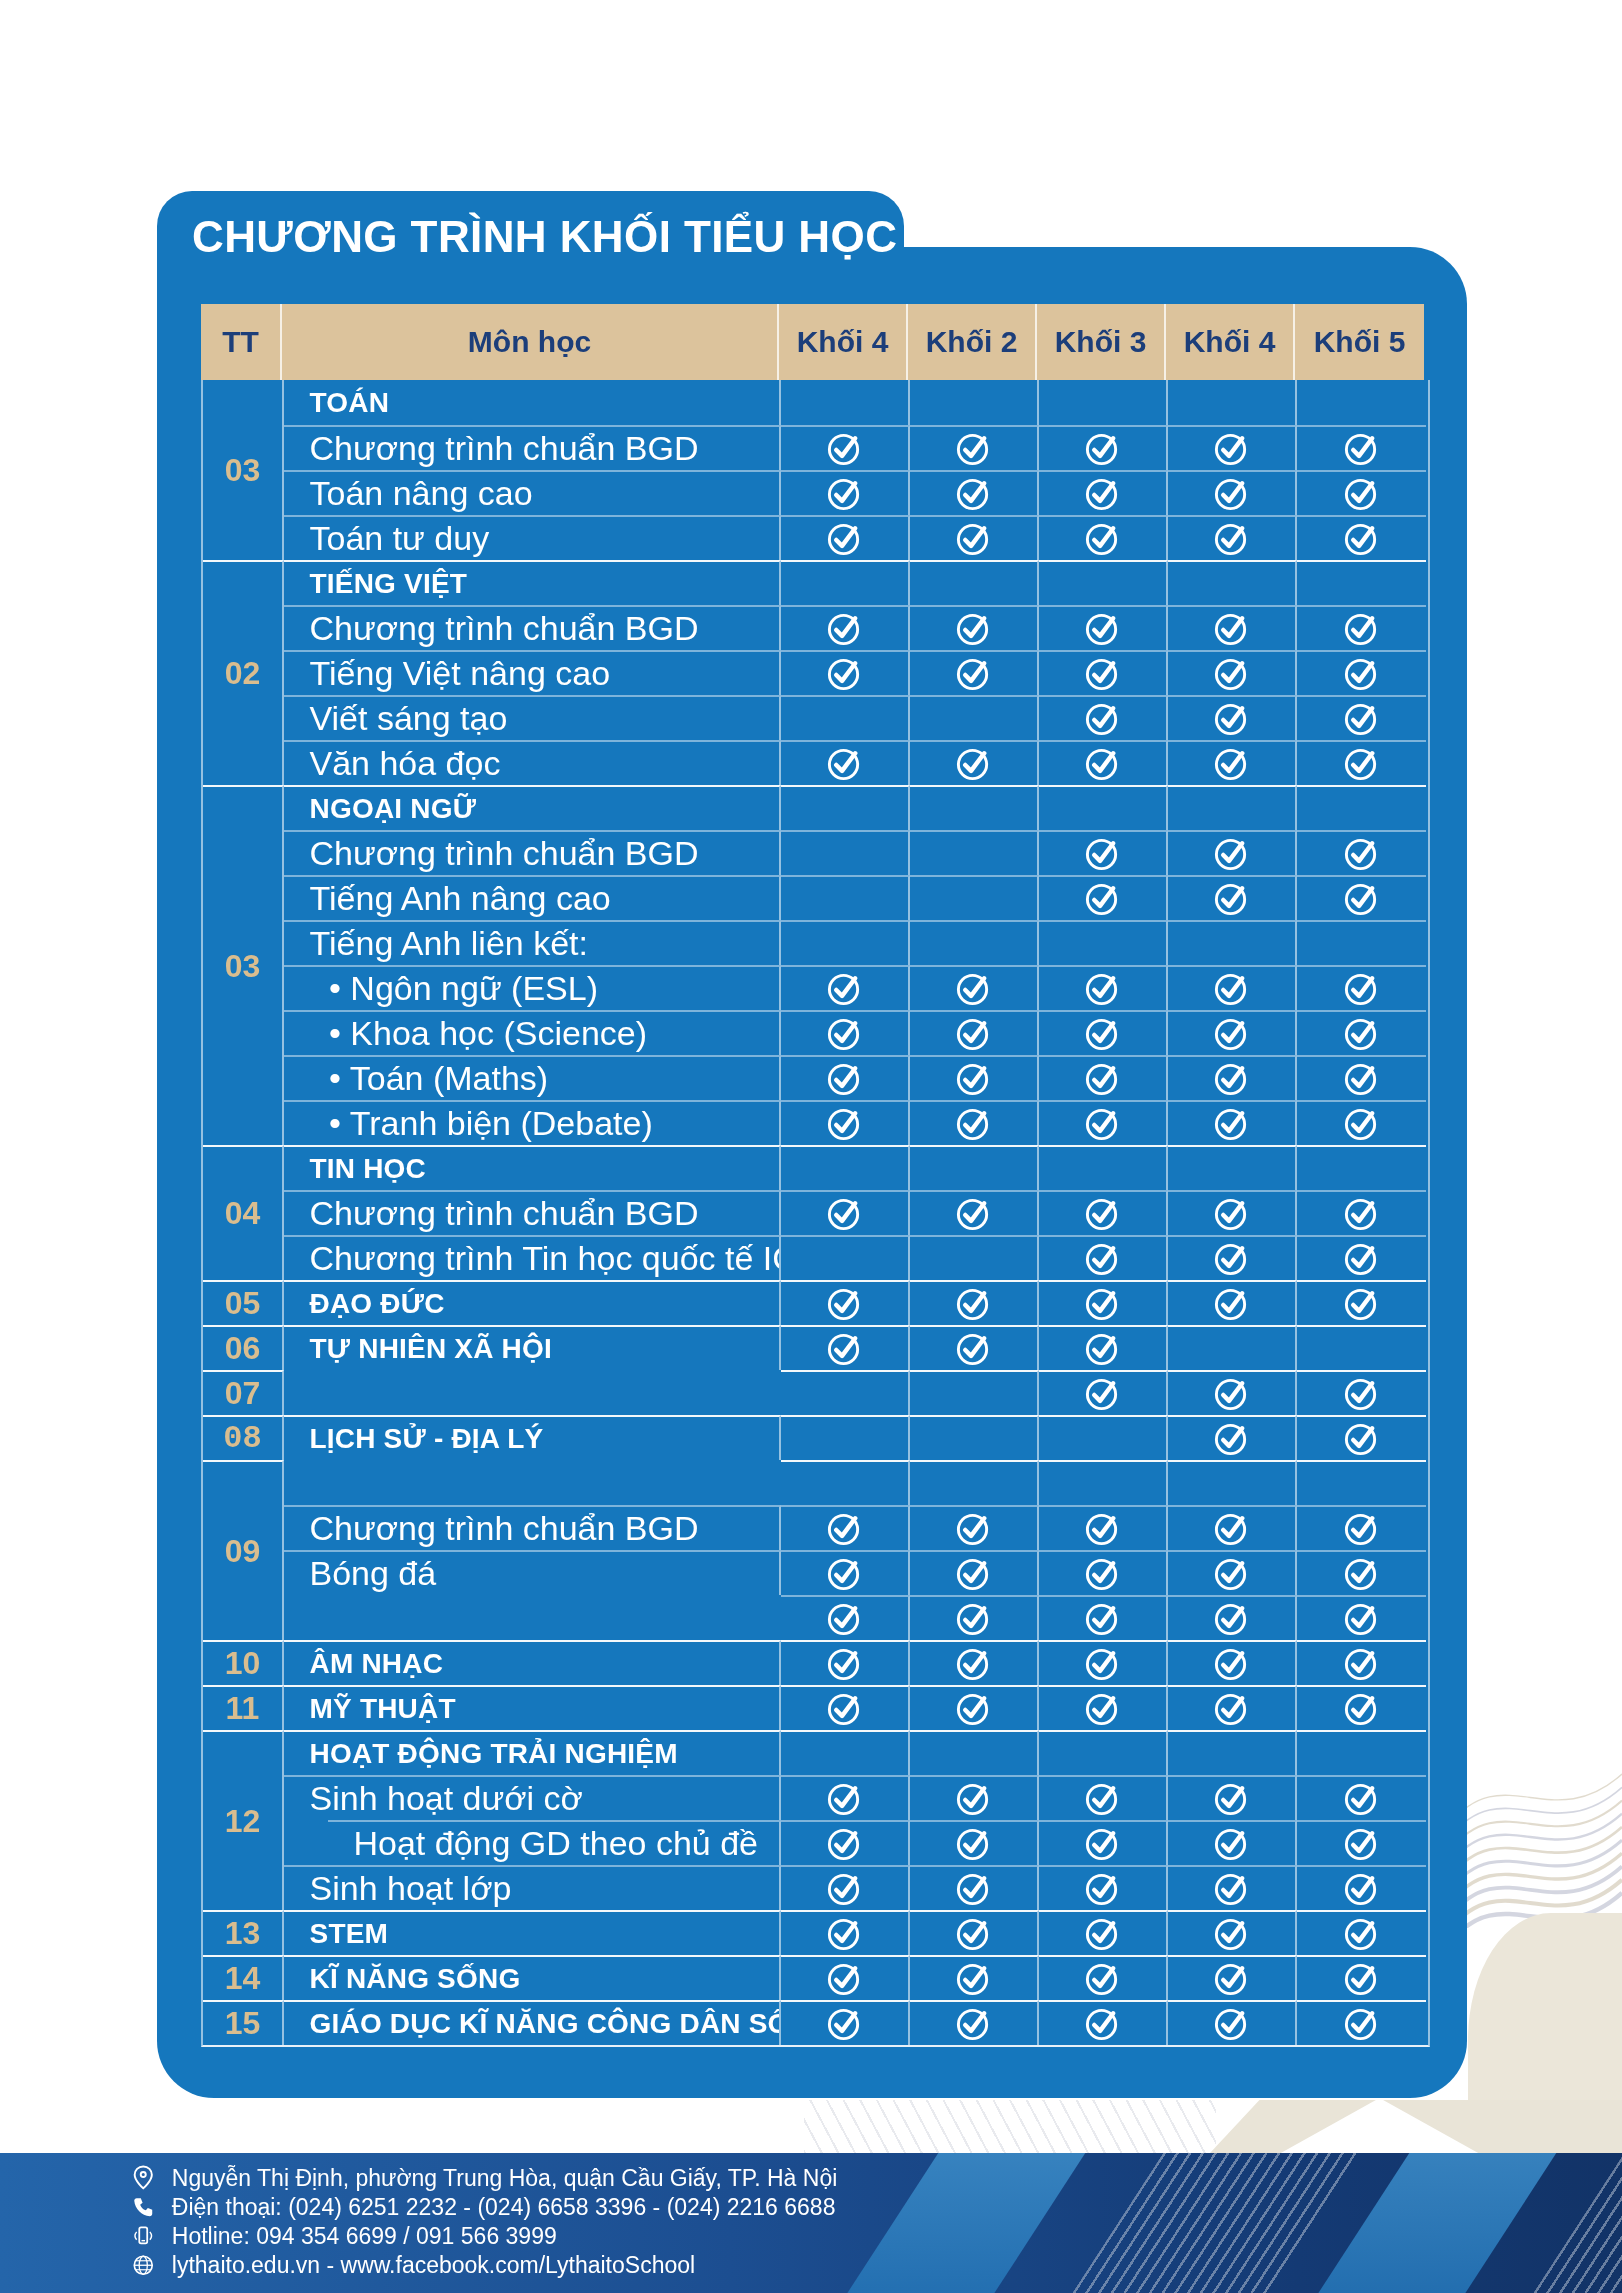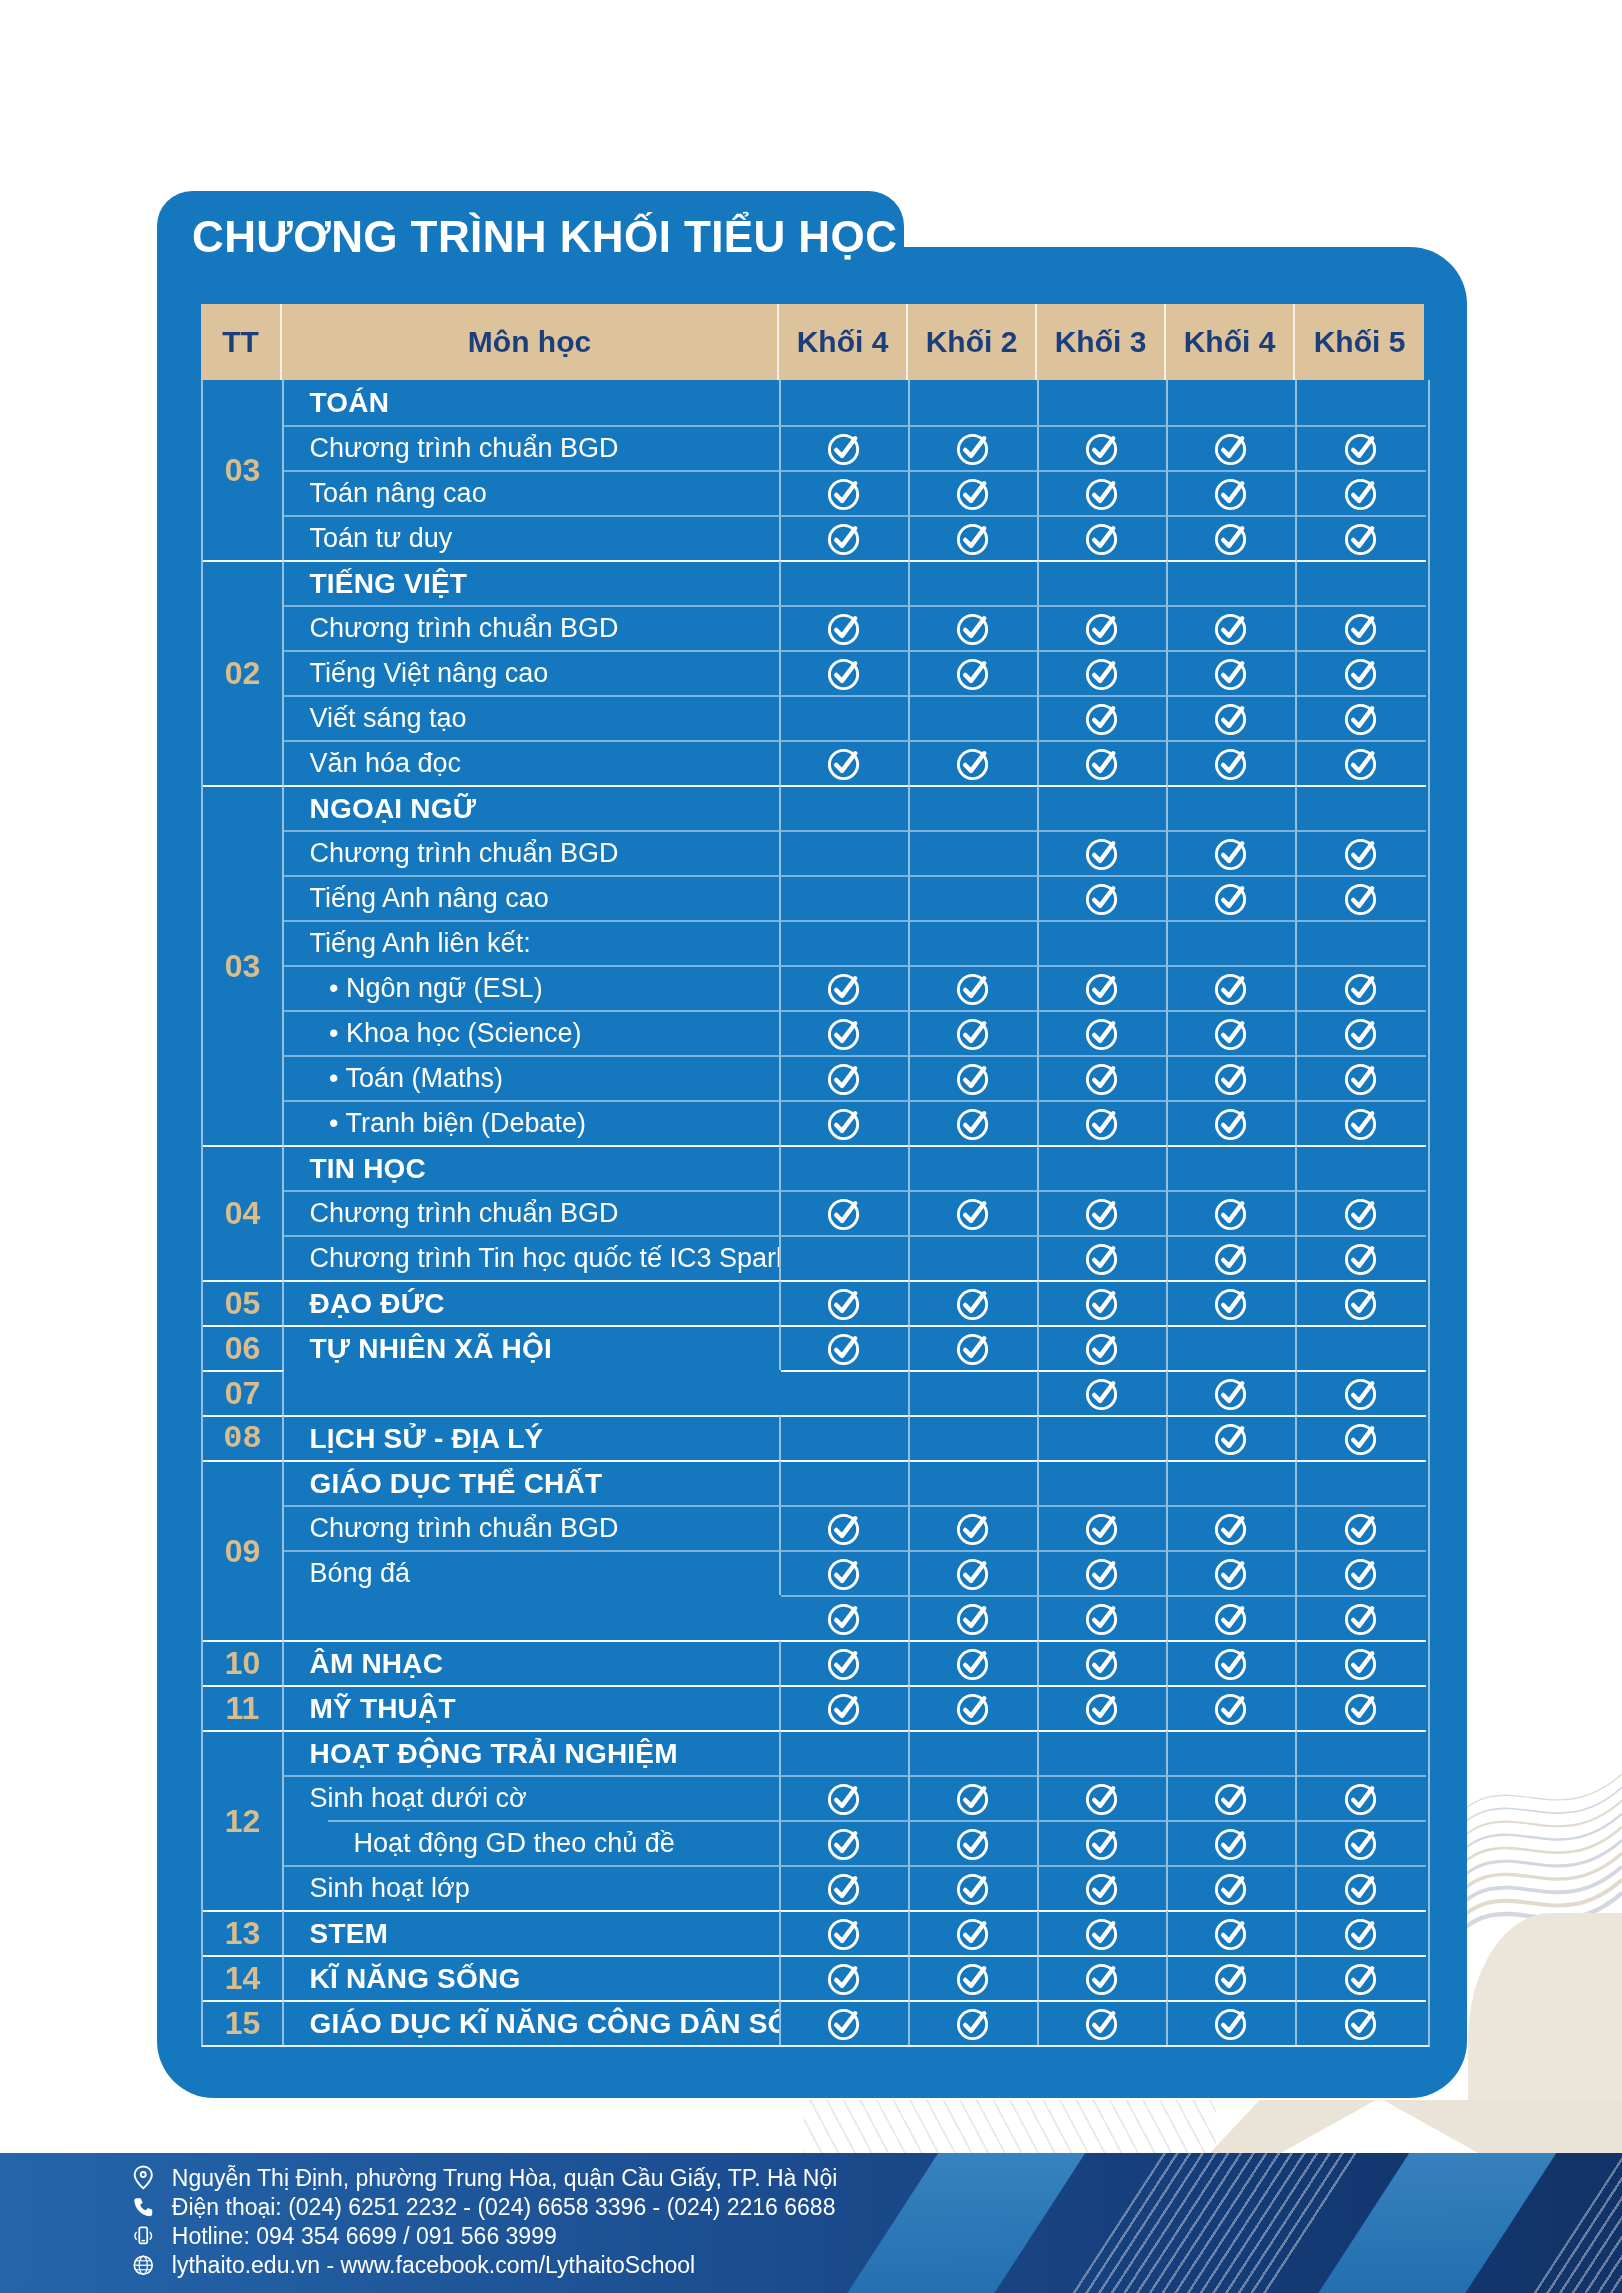--- a/index.html
+++ b/index.html
@@ -37,21 +37,21 @@
     display:grid; grid-template-columns:81px 497px repeat(5,129px); grid-auto-rows:45px;
     border-left:2px solid rgba(255,255,255,.55); border-right:2px solid rgba(255,255,255,.55);
     border-bottom:2.9px solid rgba(255,255,255,.9); z-index:3;
   }
   .cell {
     box-sizing:border-box; border-right:2px solid rgba(255,255,255,.55);
     color:#fff; display:flex; align-items:center; overflow:hidden;
   }
   .cell.lastc { border-right:none; }
   .tt { justify-content:center; color:var(--number-tan,#D9BD8F); font-weight:700; font-size:32px; }
-  .subject { padding-left:25.5px; font-size:27px; white-space:nowrap; }
+  .subject { padding-left:25.5px; font-size:34px; white-space:nowrap; }
   .subject.bold { font-weight:700; font-size:28px; letter-spacing:0.2px; }
   .subject.indent { padding-left:45px; }
   .check { justify-content:center; }
   .bt-thin  { border-top:2px solid rgba(255,255,255,.45); }
   .bt-thick { border-top:2.9px solid rgba(255,255,255,.95); }
 
   
   .waves { position:absolute; left:1449px; top:1717px; z-index:0; }
   .beige-right {
     position:absolute; left:1468px; top:1913px; width:154px; height:241px;
@@ -670,21 +670,20 @@
           <path d="M10.5 20.5 L16.5 26.5 L30 8.5" fill="none" stroke="#FFFFFF" stroke-width="4.6" stroke-linecap="round" stroke-linejoin="round"></path>
         </svg>
       </div>
       <div class="cell check bt-thick lastc" style="grid-area: 24 / 7;">
         <svg width="37" height="37" viewBox="0 0 38 38">
           <circle cx="18" cy="20" r="14.5" fill="none" stroke="#FFFFFF" stroke-width="3"></circle>
           <path d="M10.5 20.5 L16.5 26.5 L30 8.5" fill="none" stroke="#FFFFFF" stroke-width="4.6" stroke-linecap="round" stroke-linejoin="round"></path>
         </svg>
       </div>
       <div class="cell tt bt-thick" style="grid-area: 25 / 1 / span 4;">09</div>
-      <div class="cell subject bold bt-thick" style="grid-area: 25 / 2;">GIÁO DỤC THỂ CHẤT</div>
       <div class="cell check bt-thick" style="grid-area: 25 / 3;"></div>
       <div class="cell check bt-thick" style="grid-area: 25 / 4;"></div>
       <div class="cell check bt-thick" style="grid-area: 25 / 5;"></div>
       <div class="cell check bt-thick" style="grid-area: 25 / 6;"></div>
       <div class="cell check bt-thick lastc" style="grid-area: 25 / 7;"></div>
       <div class="cell subject bt-thin" style="grid-area: 26 / 2;">Chương trình chuẩn BGD</div>
       <div class="cell check bt-thin" style="grid-area: 26 / 3;">
         <svg width="37" height="37" viewBox="0 0 38 38">
           <circle cx="18" cy="20" r="14.5" fill="none" stroke="#FFFFFF" stroke-width="3"></circle>
           <path d="M10.5 20.5 L16.5 26.5 L30 8.5" fill="none" stroke="#FFFFFF" stroke-width="4.6" stroke-linecap="round" stroke-linejoin="round"></path>

